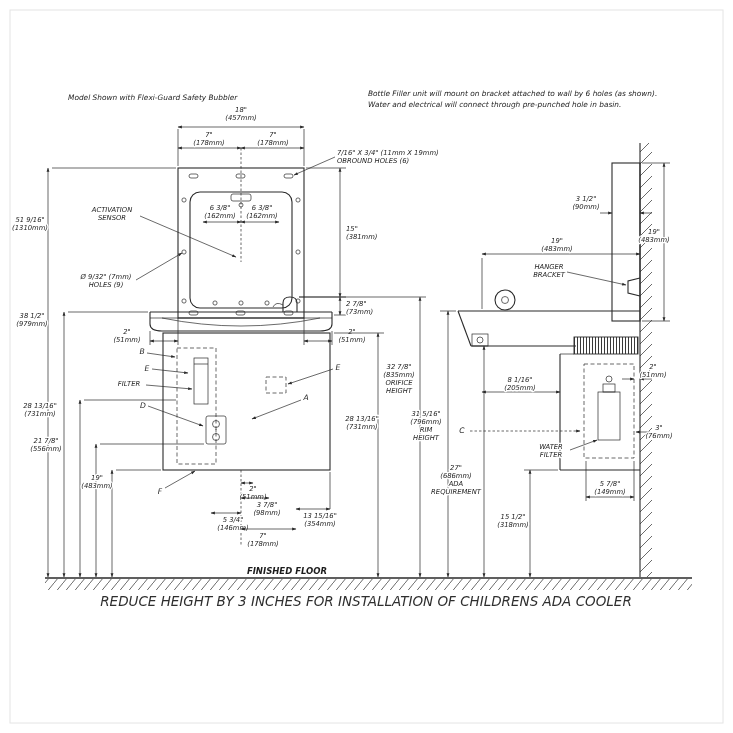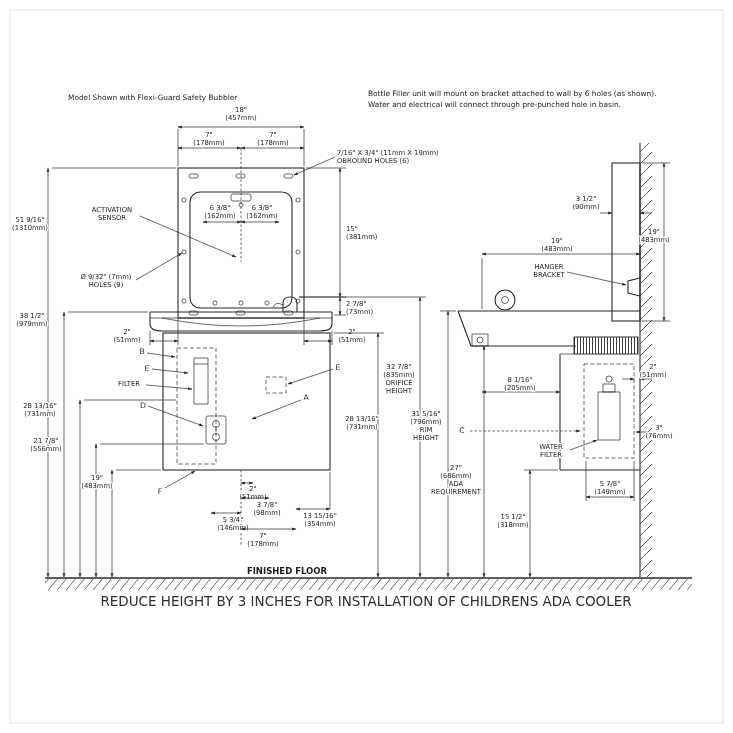--- a/index.html
+++ b/index.html
@@ -1,16 +1,16 @@
 <!DOCTYPE html>
 <html><head>
 <meta charset="utf-8">
 <style>
   html,body{margin:0;padding:0;background:#fff;}
-  .page{width:733px;height:733px;position:relative;background:#fff;overflow:hidden;}
+  .page{width:733px;height:733px;position:relative;background:#fff;overflow:hidden;font-style:italic;}
   svg{display:block;}
   text{fill:#1c1c1c;font-family:"DejaVu Sans",sans-serif;}
   .o{stroke:#2a2a2a;stroke-width:1.1;fill:none;}
   .t{stroke:#2a2a2a;stroke-width:0.7;fill:none;}
   .tk{stroke:#2a2a2a;stroke-width:1.6;fill:none;}
   .dsh{stroke-dasharray:4 2.5;}
   .dsh2{stroke-dasharray:2.5 2;}
   .d{font-size:6.8px;text-anchor:middle;paint-order:stroke;stroke:#fff;stroke-width:2.6px;stroke-linejoin:round;}
   .ds{text-anchor:start;}
   .c{font-size:7.6px;text-anchor:middle;paint-order:stroke;stroke:#fff;stroke-width:2.6px;stroke-linejoin:round;}

